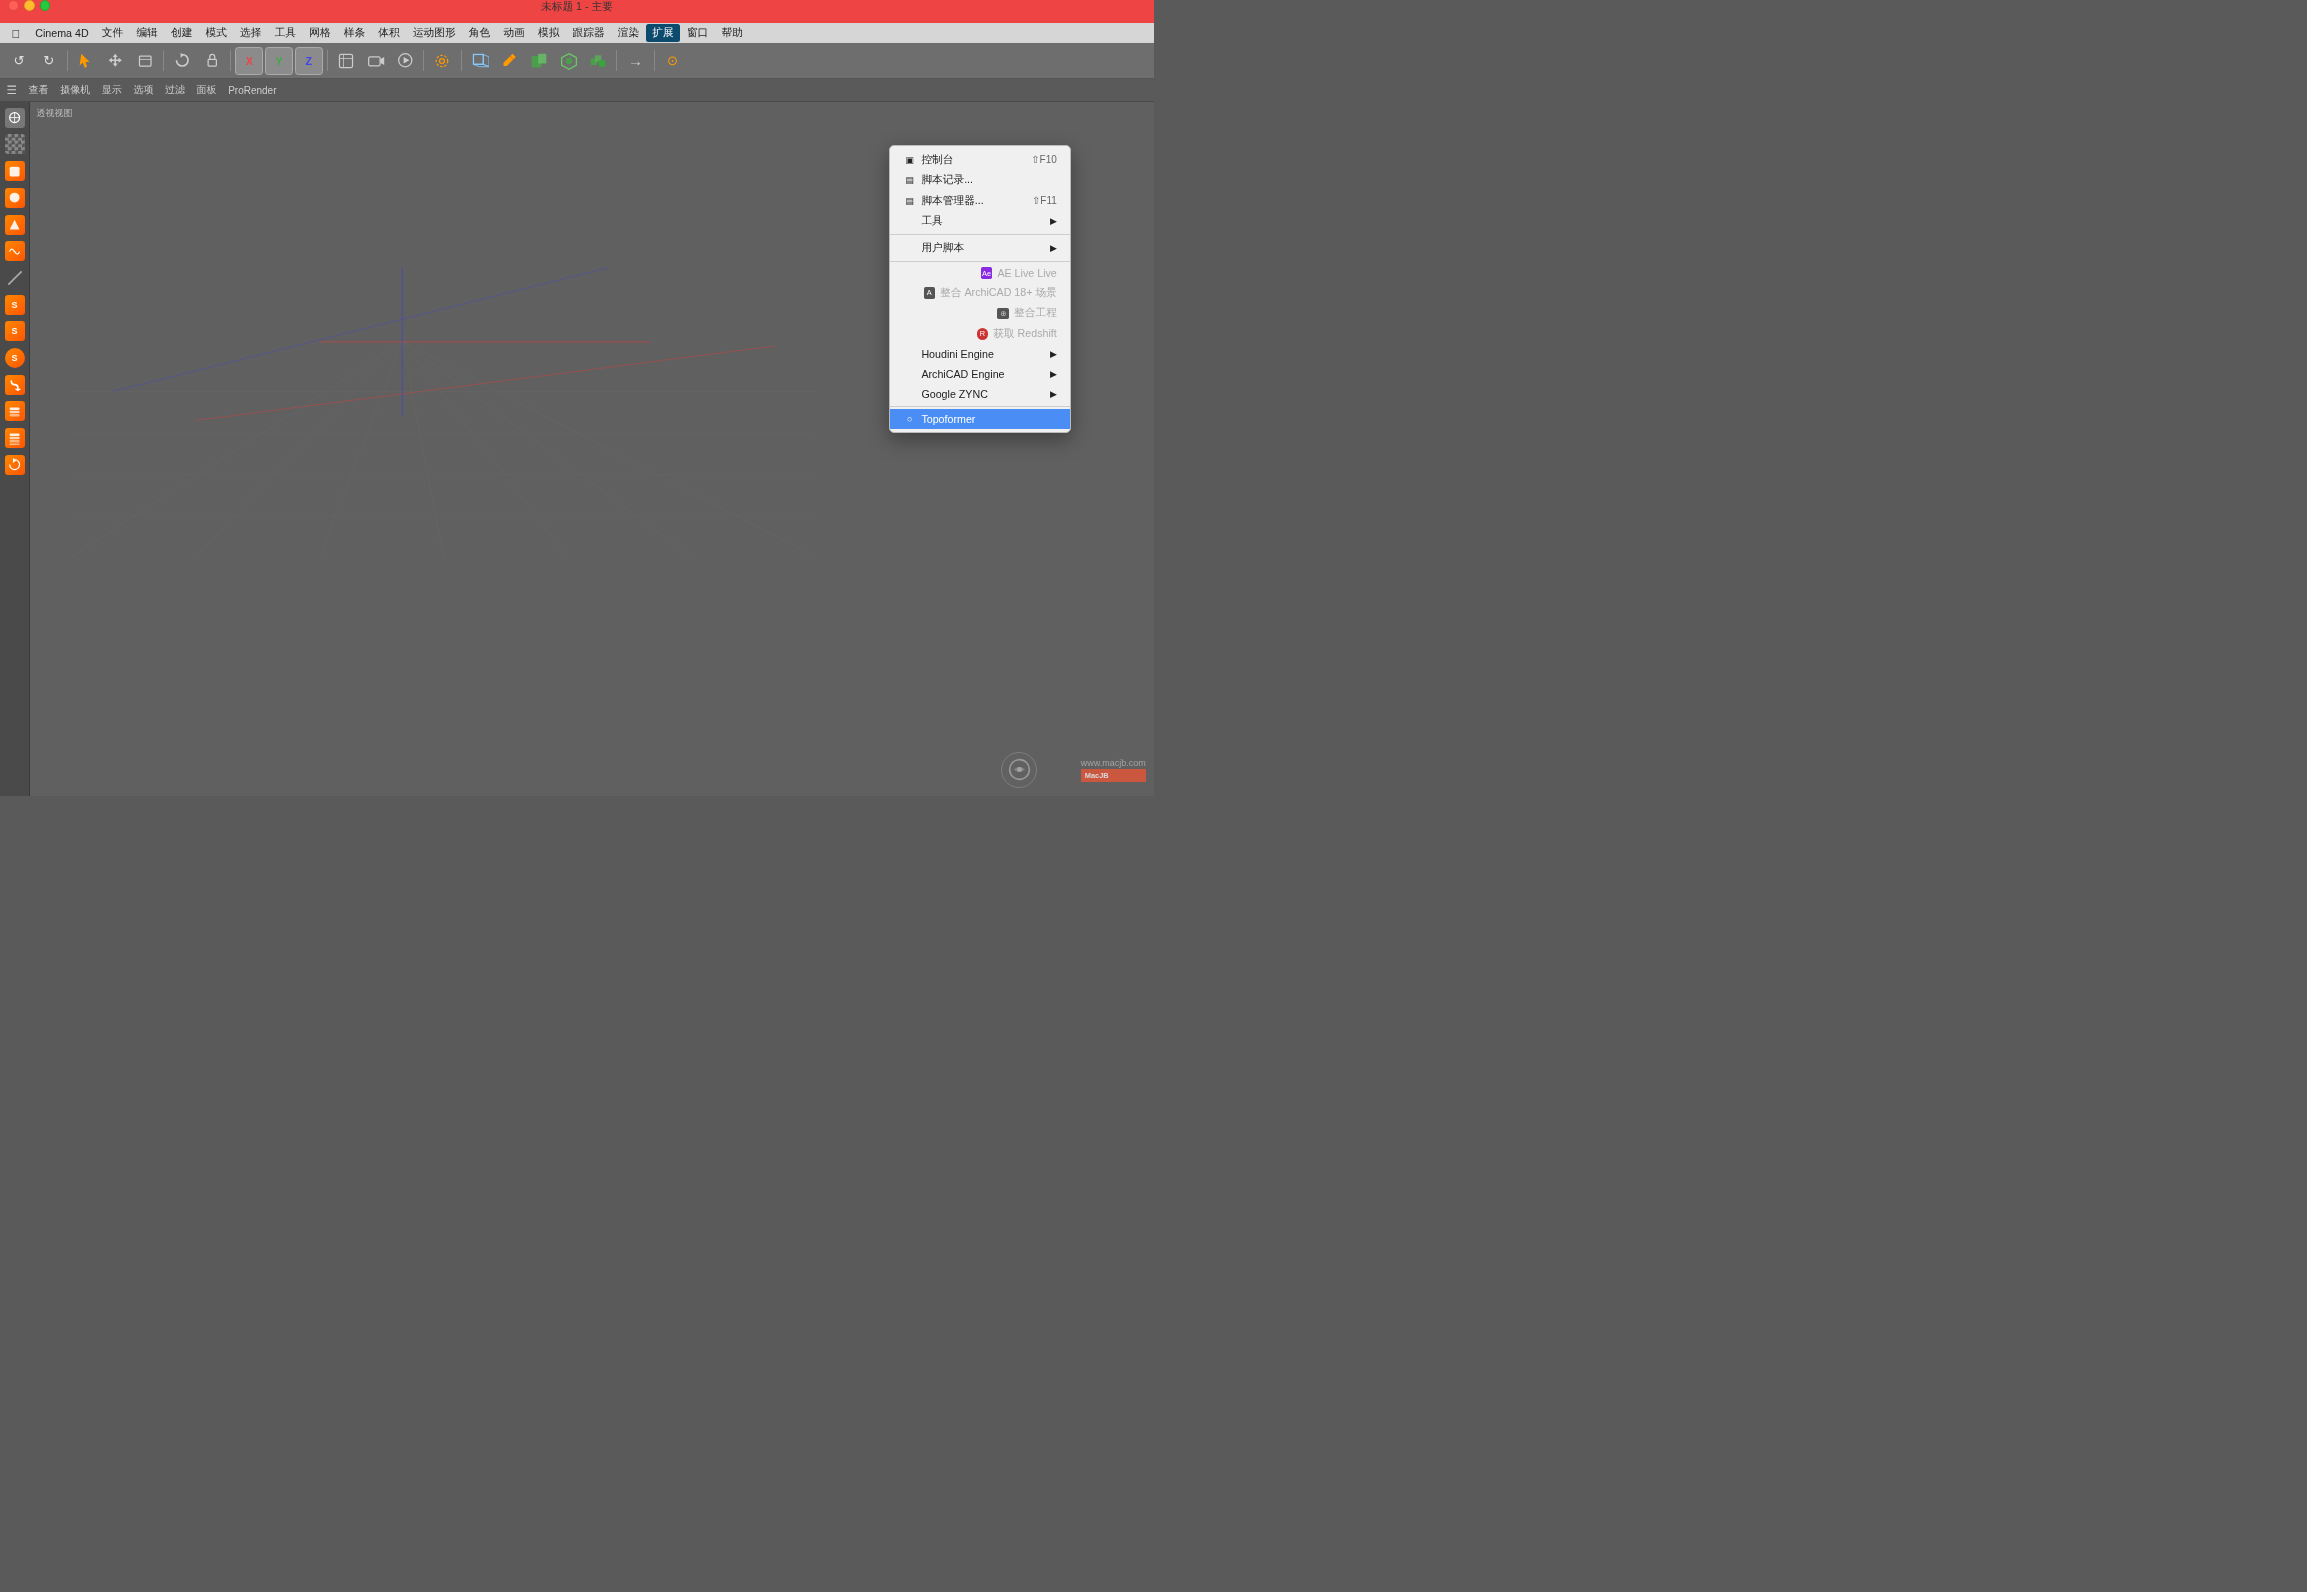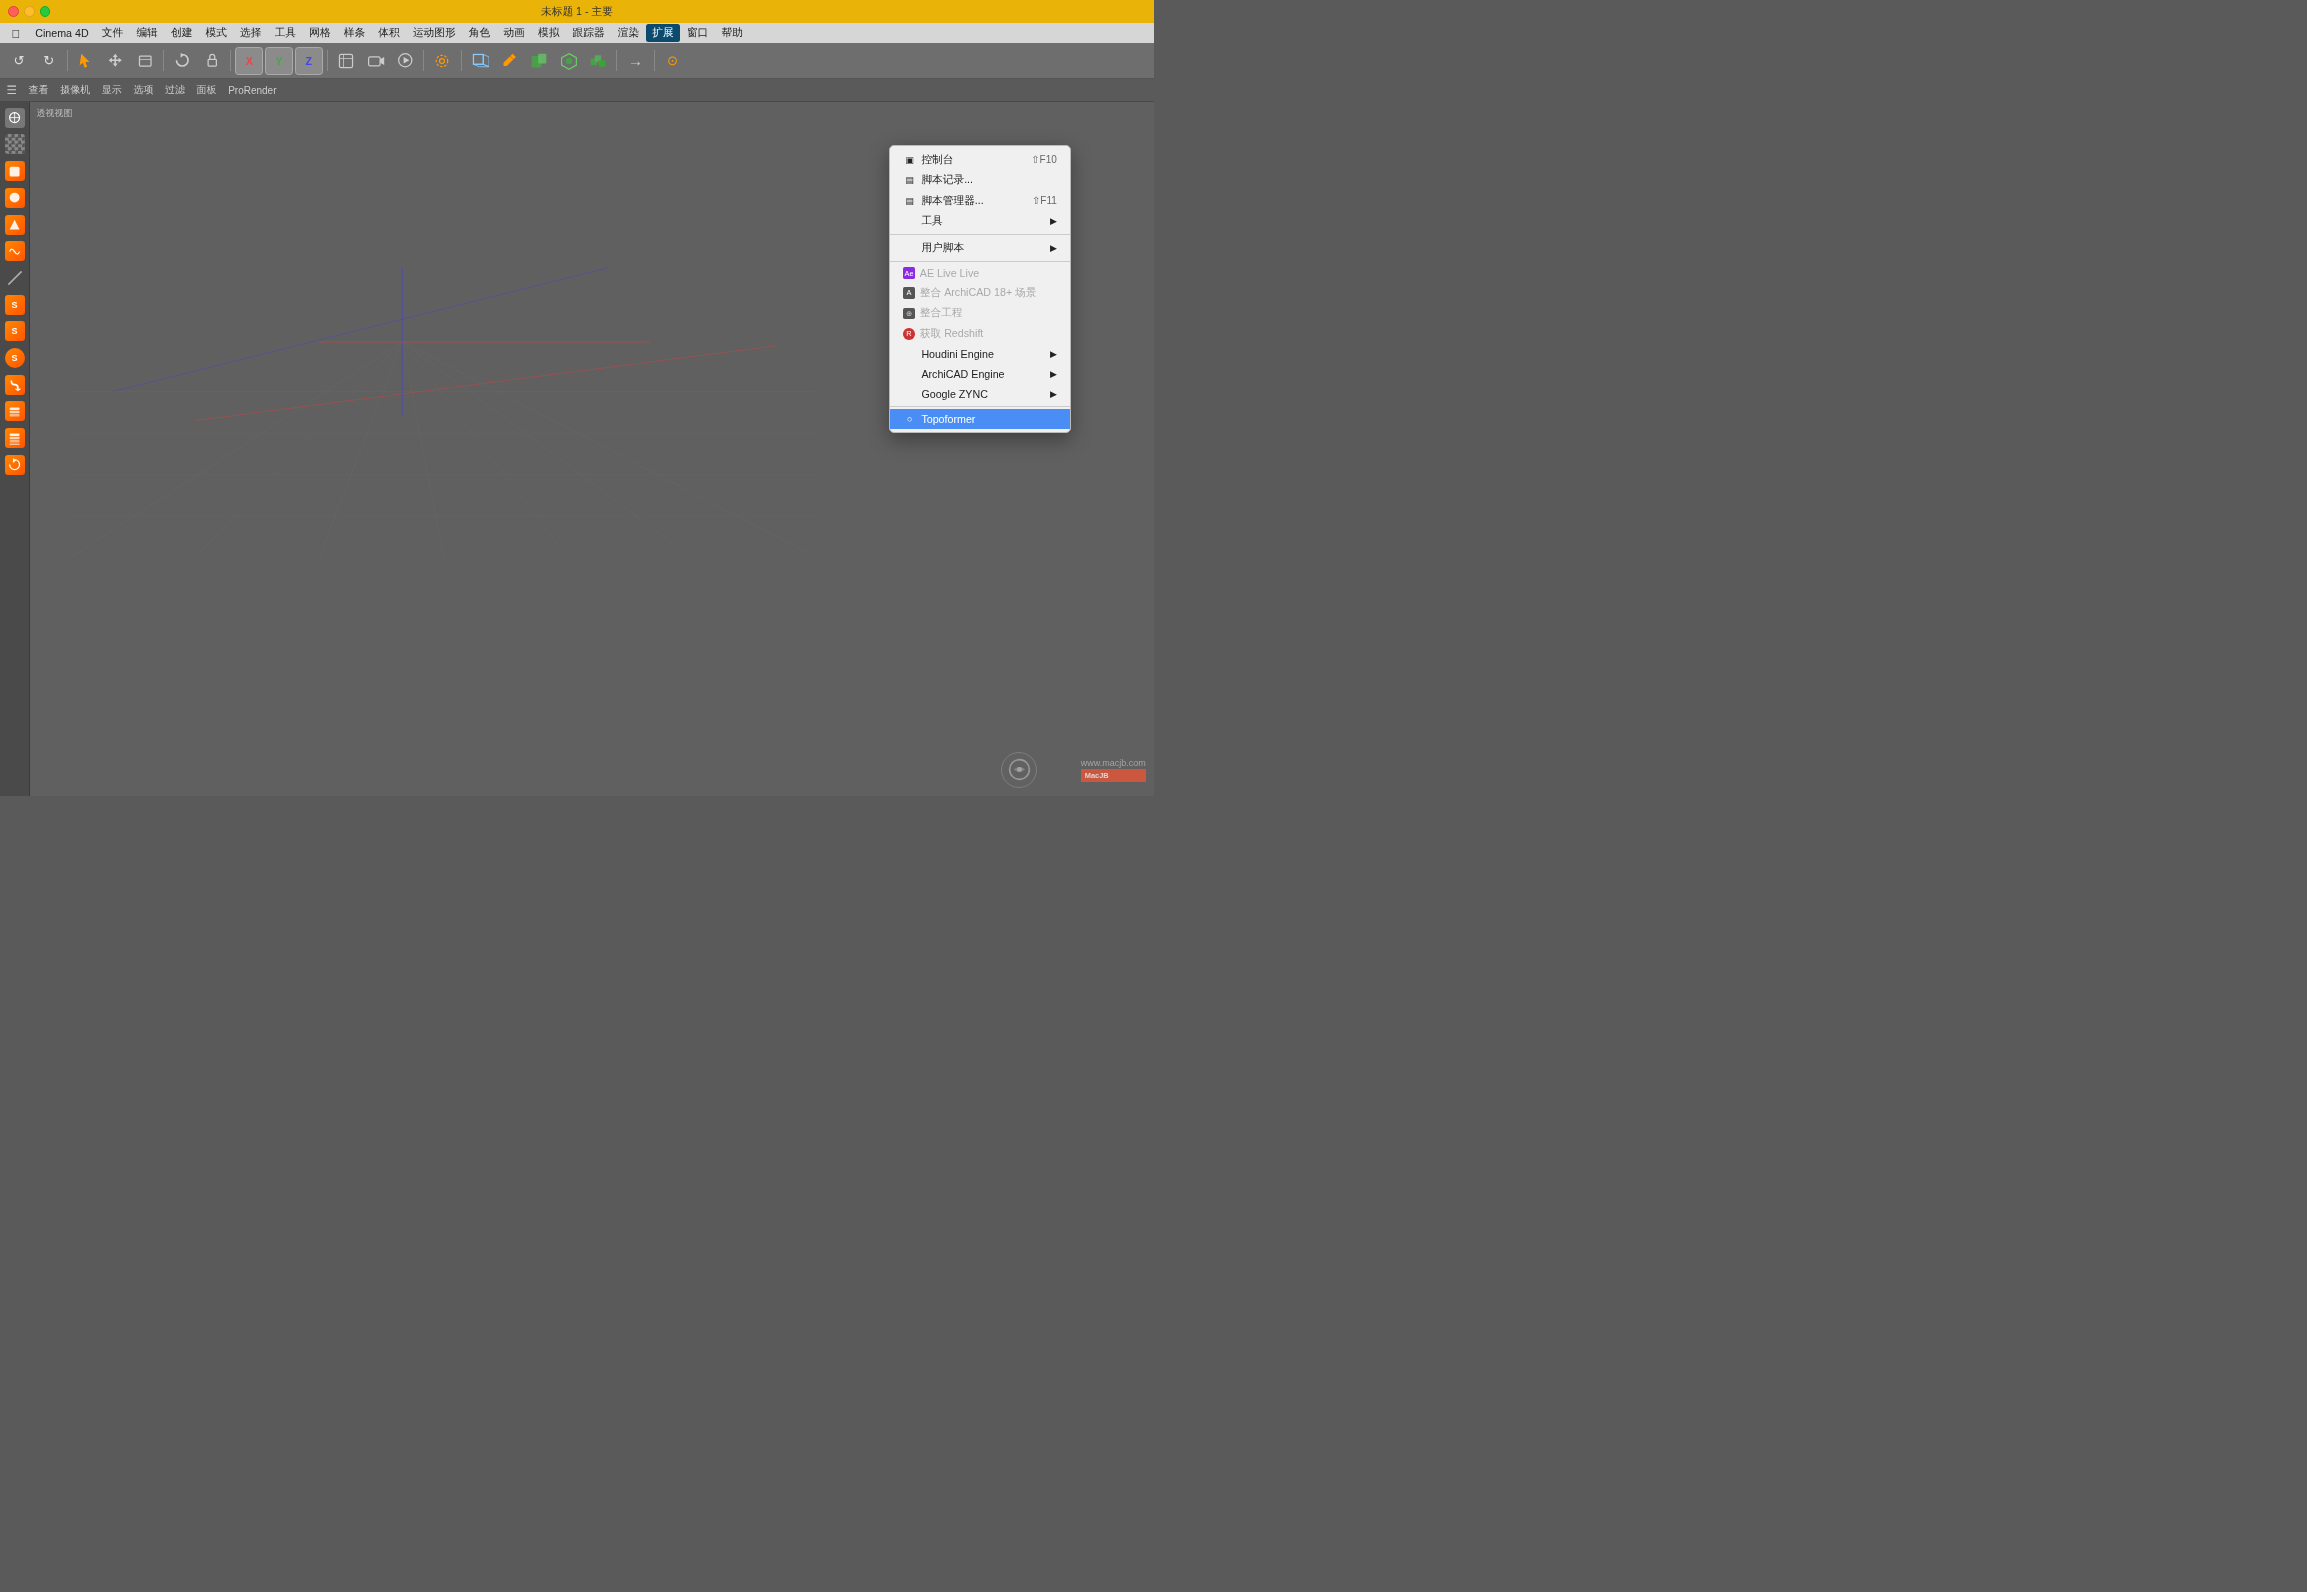--- a/index.html
+++ b/index.html
@@ -10,23 +10,23 @@
       font-family: -apple-system, 'PingFang SC', 'Helvetica Neue', sans-serif;
       font-size: 10.7px;
       overflow: hidden;
       position: relative;
     }
 
     
     .titlebar {
       width: 100%;
       height: 23px;
-      background: #eab308;
-      display: flex;
-      align-items: center;
+      background: #ef4444;
+      display: flex;
+      align-items: flex-start;
       position: relative;
     }
     .traffic-lights {
       display: flex;
       align-items: center;
       gap: 5px;
       padding-left: 8.3px;
     }
     .traffic-light {
       width: 10.7px;
@@ -217,20 +217,21 @@
       position: relative;
       min-height: 18px;
     }
     .menu-item.highlighted {
       background: #4a8ef5;
       color: white;
     }
     .menu-item.disabled {
       color: #aaa;
       cursor: default;
+      justify-content: flex-end;
     }
     .menu-item .shortcut {
       margin-left: auto;
       font-size: 10px;
       color: #666;
     }
     .menu-item .arrow {
       margin-left: auto;
       font-size: 9px;
     }

